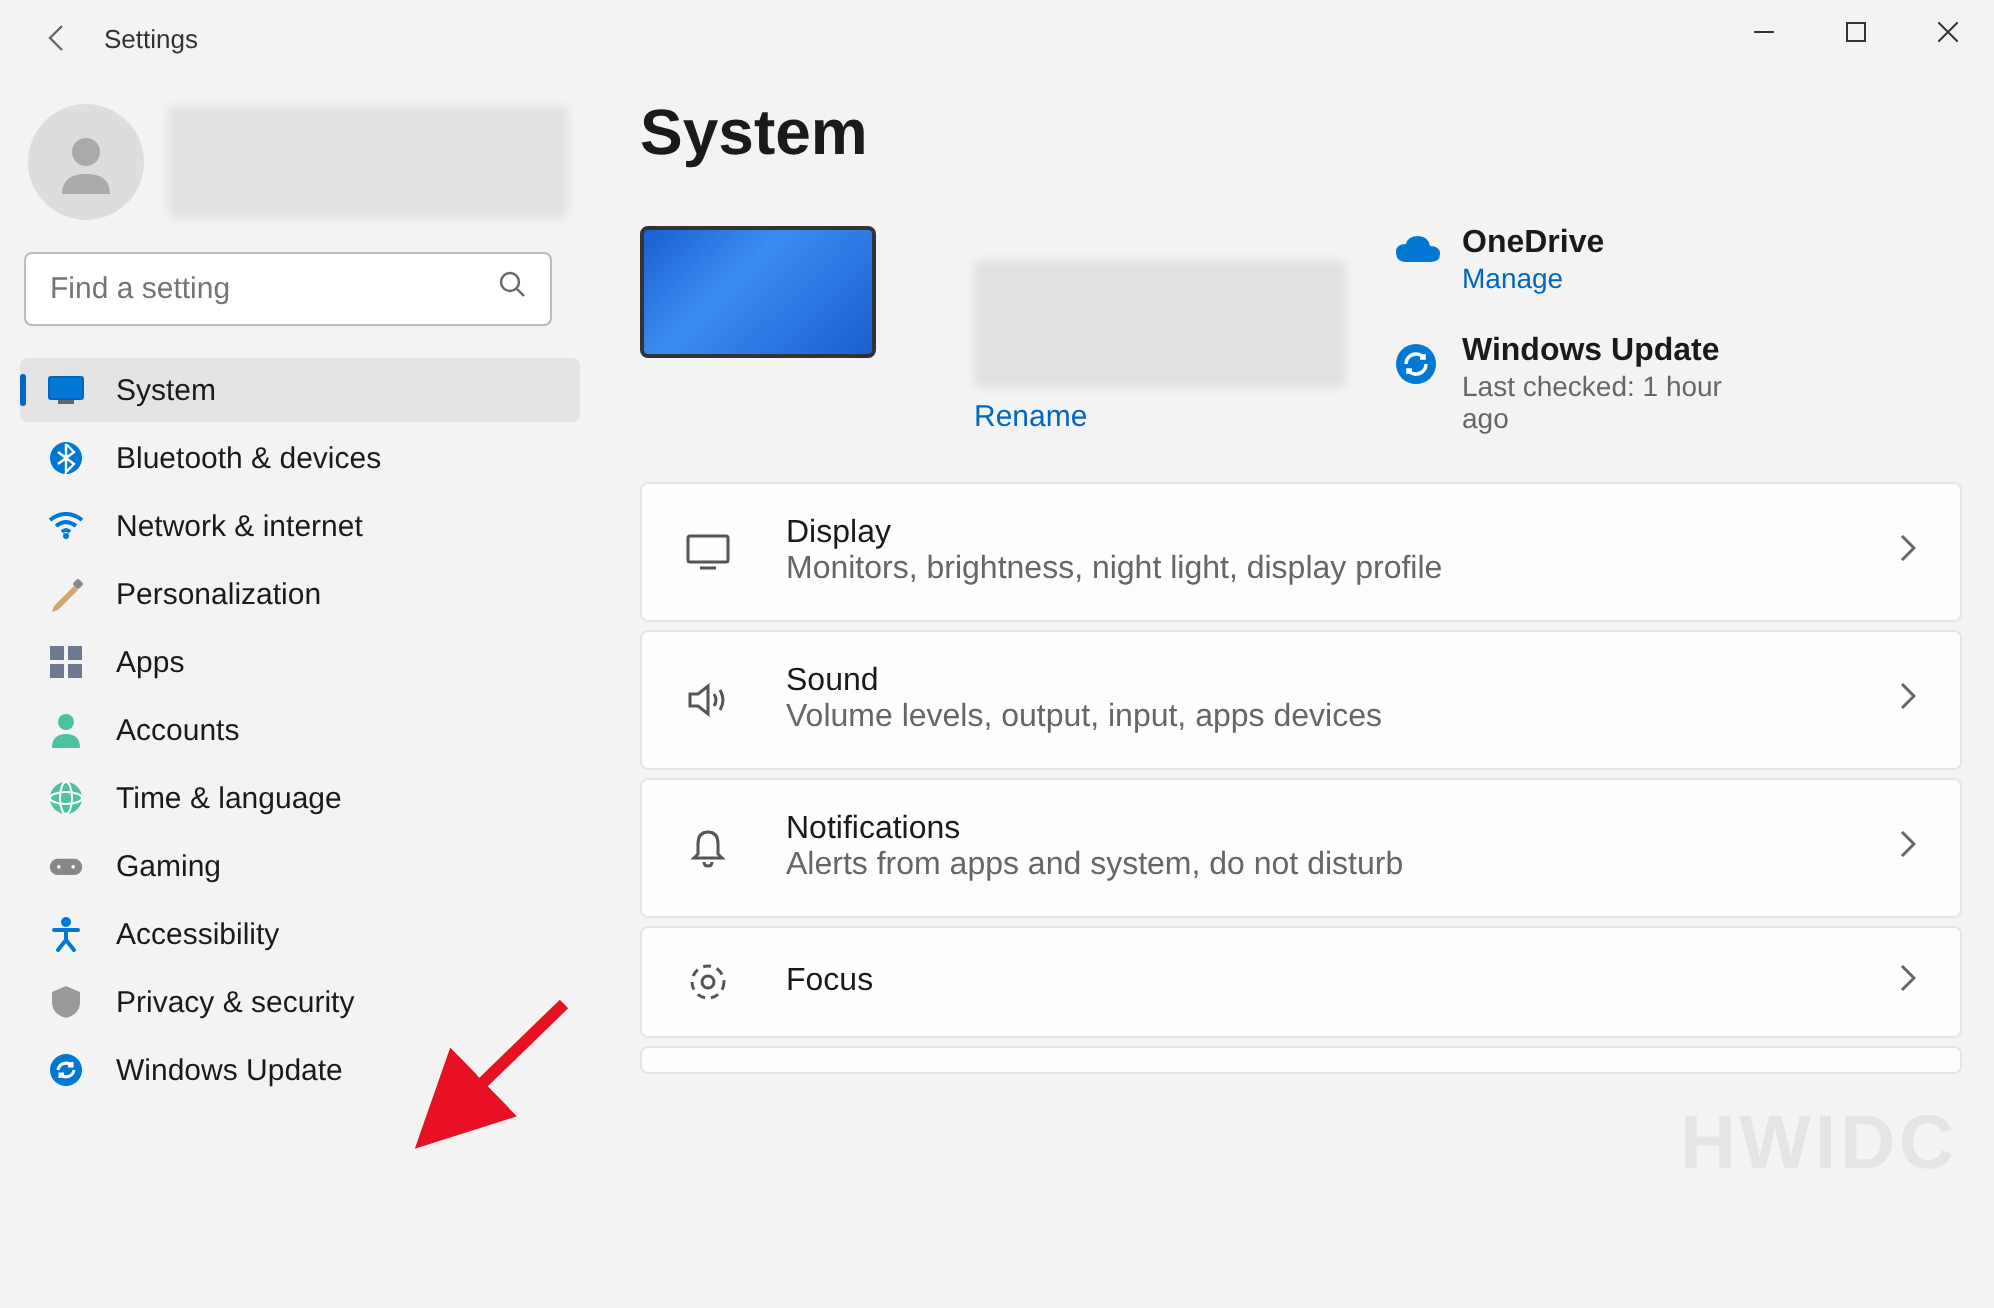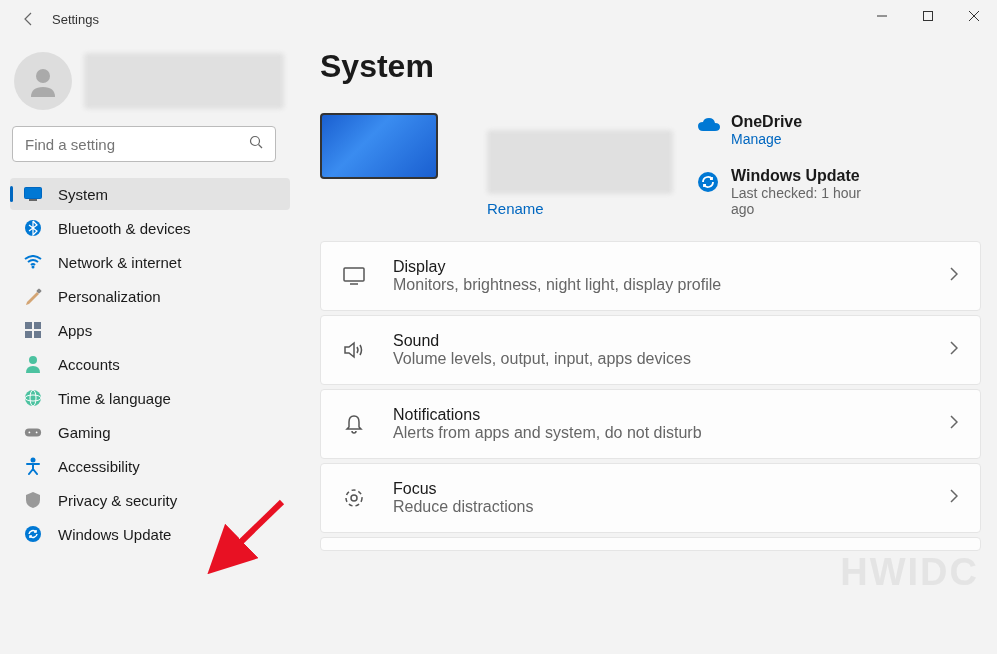--- a/index.html
+++ b/index.html
@@ -504,21 +504,20 @@
       </div>
       <div class="setting-row">
         <span class="setting-icon">
             <svg width="20" height="20" viewBox="0 0 20 20">
               <circle cx="10" cy="10" r="8" stroke="#555" stroke-width="1.5" fill="none" stroke-dasharray="4,3"></circle>
               <circle cx="10" cy="10" r="3" stroke="#555" stroke-width="1.5" fill="none"></circle>
             </svg>
           </span>
         <div class="setting-content">
           <div class="setting-title">Focus</div>
-          <div class="setting-desc">Reduce distractions</div>
         </div>
         <span class="chevron"><svg width="8" height="14" viewBox="0 0 8 14">
               <path d="M1 1 L7 7 L1 13" stroke="#666" stroke-width="1.5" fill="none"></path>
             </svg></span>
       </div>
       <div class="setting-row" style="height:14px;padding:0"></div>
     </div>
   </div>
 </div>
 

